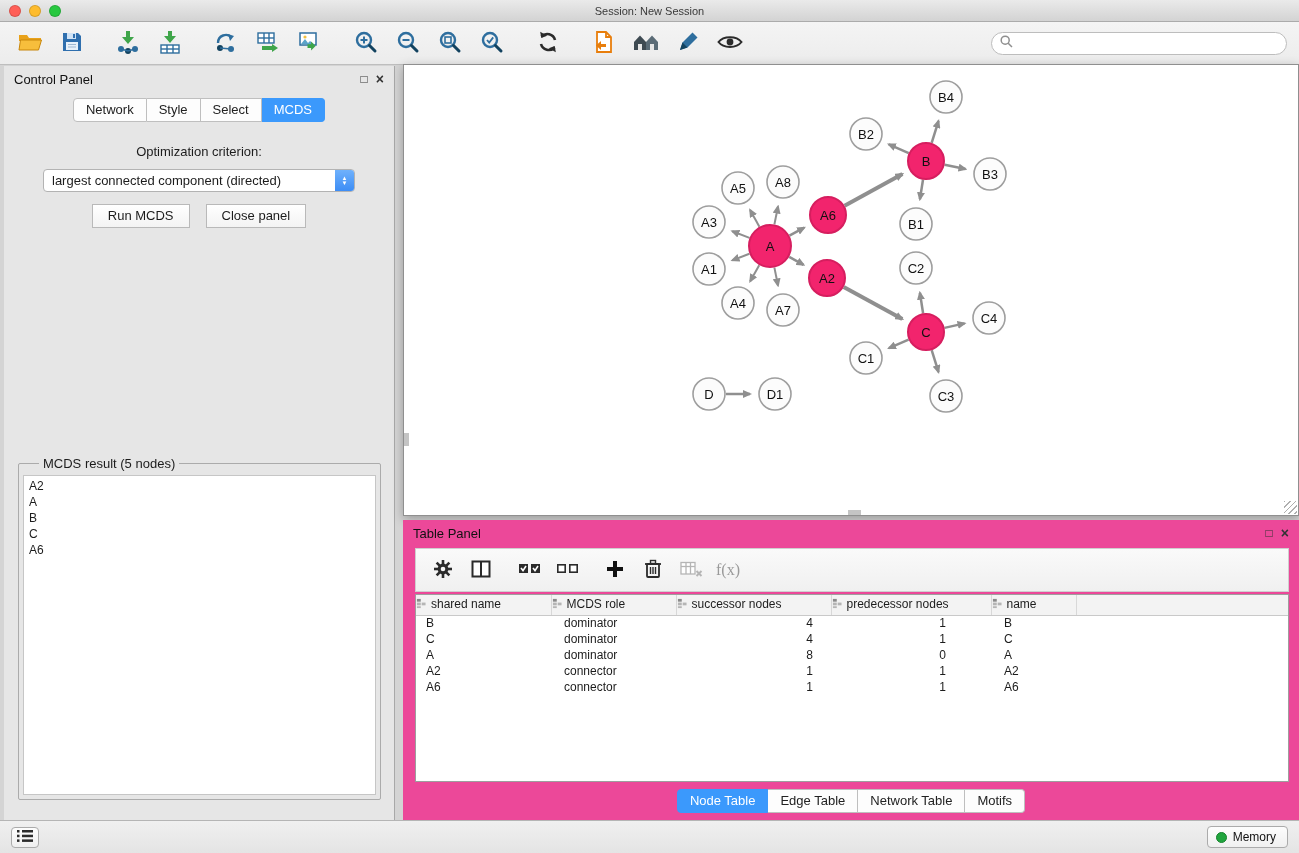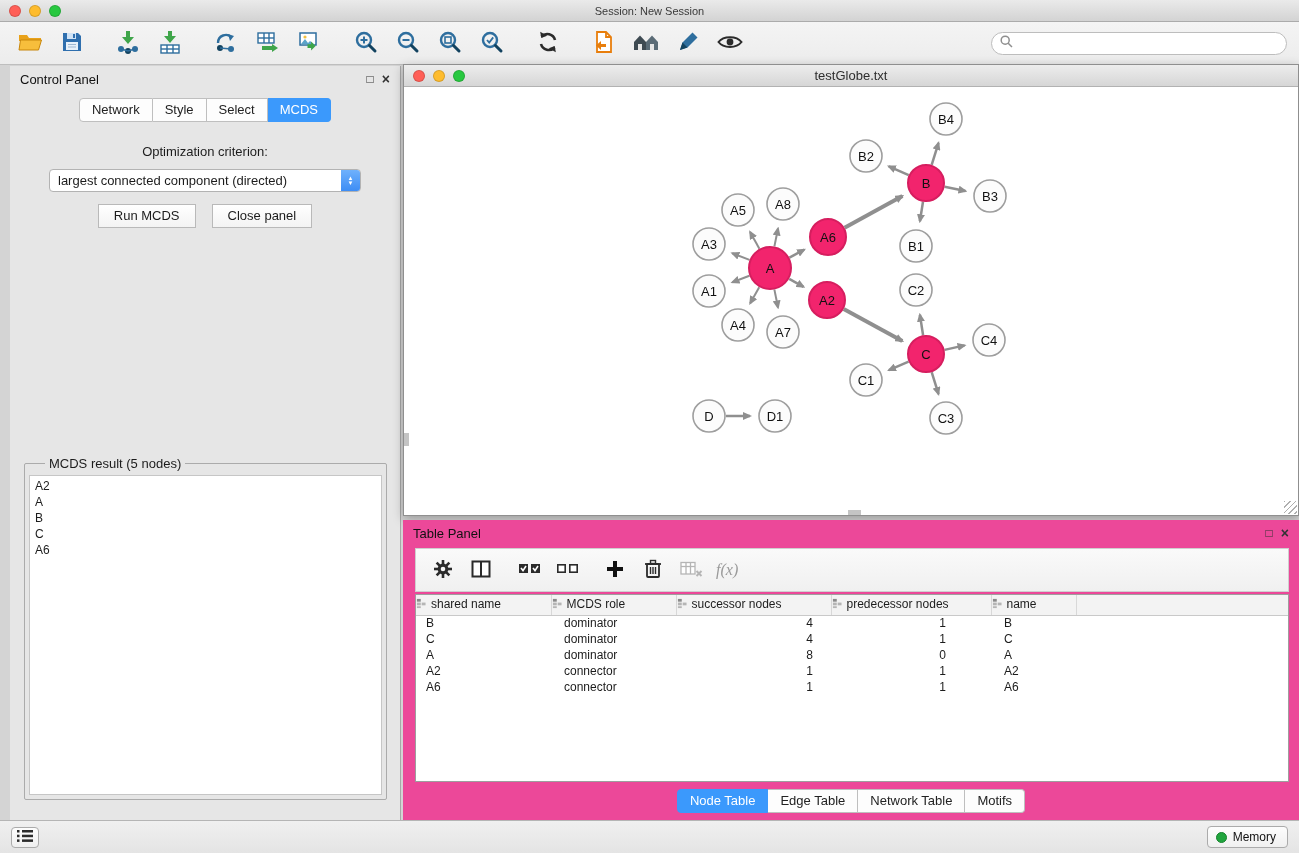--- a/index.html
+++ b/index.html
@@ -32,21 +32,21 @@
   .tb-gap { width:20px; }
   .tb-gap-sm { width:6px; }
   .search-wrap {
     margin-left:auto; width:296px; height:23px; background:#fff;
     border:1px solid #BDBDBD; border-radius:12px;
     display:flex; align-items:center; padding:0 8px; gap:5px;
   }
   .search-wrap input { border:none; outline:none; flex:1; font-size:12px; background:transparent; font-family:"Liberation Sans",sans-serif; }
   
   .control-panel {
-    position:absolute; left:10px; top:66px; width:391px; bottom:33px;
+    position:absolute; left:4px; top:66px; width:391px; bottom:33px;
     background:#E6E6E6; border-right:1px solid #A8A8A8;
   }
   .panel-header { height:26px; display:flex; align-items:center; padding:0 10px; font-size:13px; color:#111; }
   .win-btns { margin-left:auto; display:flex; gap:8px; align-items:center; }
   .win-glyph { font-size:12px; color:#333; line-height:1; cursor:default; }
   .win-glyph.close { font-weight:bold; font-size:14px; }
   .cp-tabs { display:flex; justify-content:center; margin-top:6px; }
   .cp-tab {
     background:#FDFDFD; border:1px solid #BFBFBF; border-left-width:0;
     padding:3px 12px 4px; font-size:13px; color:#222; cursor:default;
@@ -103,21 +103,21 @@
   
   .table-panel {
     position:absolute; left:403px; top:520px; right:0; bottom:33px;
     background:#ec4899;
   }
   .tp-toolbar {
     margin:2px 10px 0 12px; height:44px; background:linear-gradient(#FAFAFA,#F0F0F0);
     border:1px solid #CFCFCF; display:flex; align-items:center; padding:0 10px; gap:4px;
   }
   .tp-btn { width:34px; height:32px; display:flex; align-items:center; justify-content:center; }
-  .fx-label { font-family:"Liberation Serif", serif; font-style:italic; color:#9A9A9A; font-size:16px; margin-left:4px; }
+  .fx-label { font-family:"Liberation Serif", serif; color:#9A9A9A; font-size:16px; margin-left:4px; }
   .table-wrap {
     margin:2px 10px 0 12px; height:188px; background:#fff;
     border:1px solid #9E9E9E; overflow:hidden;
   }
   table.data { border-collapse:collapse; width:100%; table-layout:fixed; }
   table.data th {
     background:#F3F3F3; border-right:1px solid #D8D8D8; border-bottom:1px solid #C9C9C9;
     font-weight:normal; font-size:12px; height:20px; text-align:left; white-space:nowrap; overflow:hidden;
   }
   table.data th .colic { display:inline-block; vertical-align:-1px; margin-right:4px; }
@@ -344,28 +344,20 @@
         <div class="result-item">A2</div>
         <div class="result-item">A</div>
         <div class="result-item">B</div>
         <div class="result-item">C</div>
         <div class="result-item">A6</div>
       </div>
   </fieldset>
 </div>
 
 <div class="network-window">
-  <div class="nw-titlebar">
-    <div class="traffic">
-      <span class="light red"></span>
-      <span class="light yellow"></span>
-      <span class="light green"></span>
-    </div>
-    <div class="title">testGlobe.txt</div>
-  </div>
   <svg class="canvas" viewBox="0 0 894 428">
     <defs>
       <marker id="arrow" markerWidth="9" markerHeight="8" refX="7" refY="4" orient="auto" markerUnits="userSpaceOnUse">
         <path d="M0,0 L9,4 L0,8 z" fill="#8F8F8F"></path>
       </marker>
     </defs>
   <line x1="345.4" y1="188.8" x2="328.4" y2="195.2" stroke="#8F8F8F" stroke-width="2" marker-end="url(#arrow)"></line>
       <line x1="385.2" y1="191.8" x2="399.5" y2="199.8" stroke="#8F8F8F" stroke-width="2.5" marker-end="url(#arrow)"></line>
       <line x1="345.5" y1="172.9" x2="328.3" y2="166.2" stroke="#8F8F8F" stroke-width="2" marker-end="url(#arrow)"></line>
       <line x1="355.2" y1="200.2" x2="346.2" y2="216.2" stroke="#8F8F8F" stroke-width="2" marker-end="url(#arrow)"></line>

